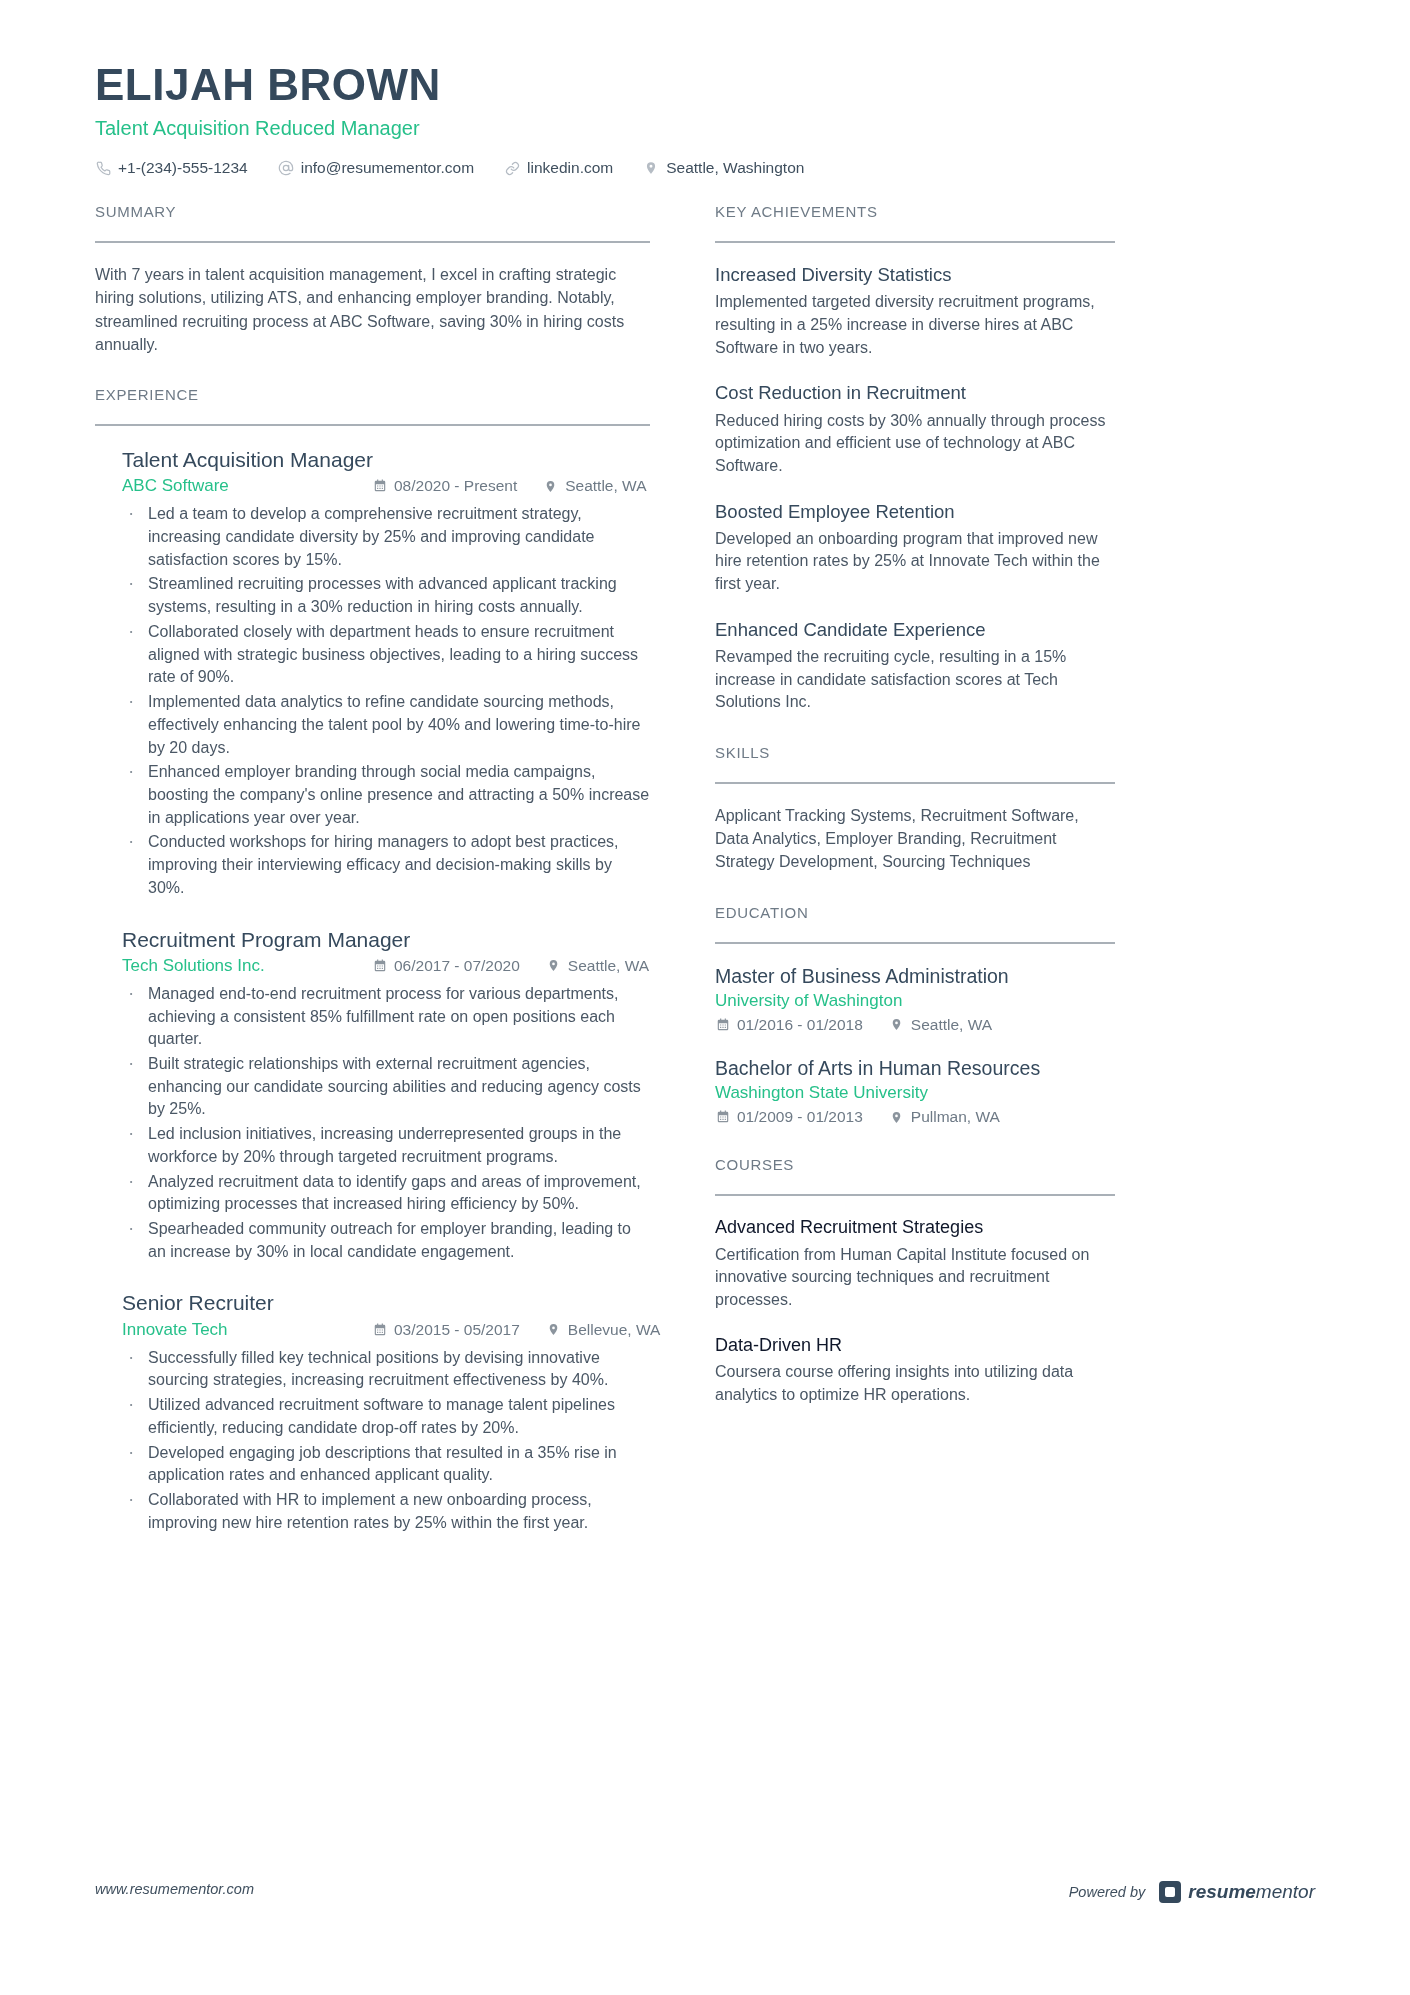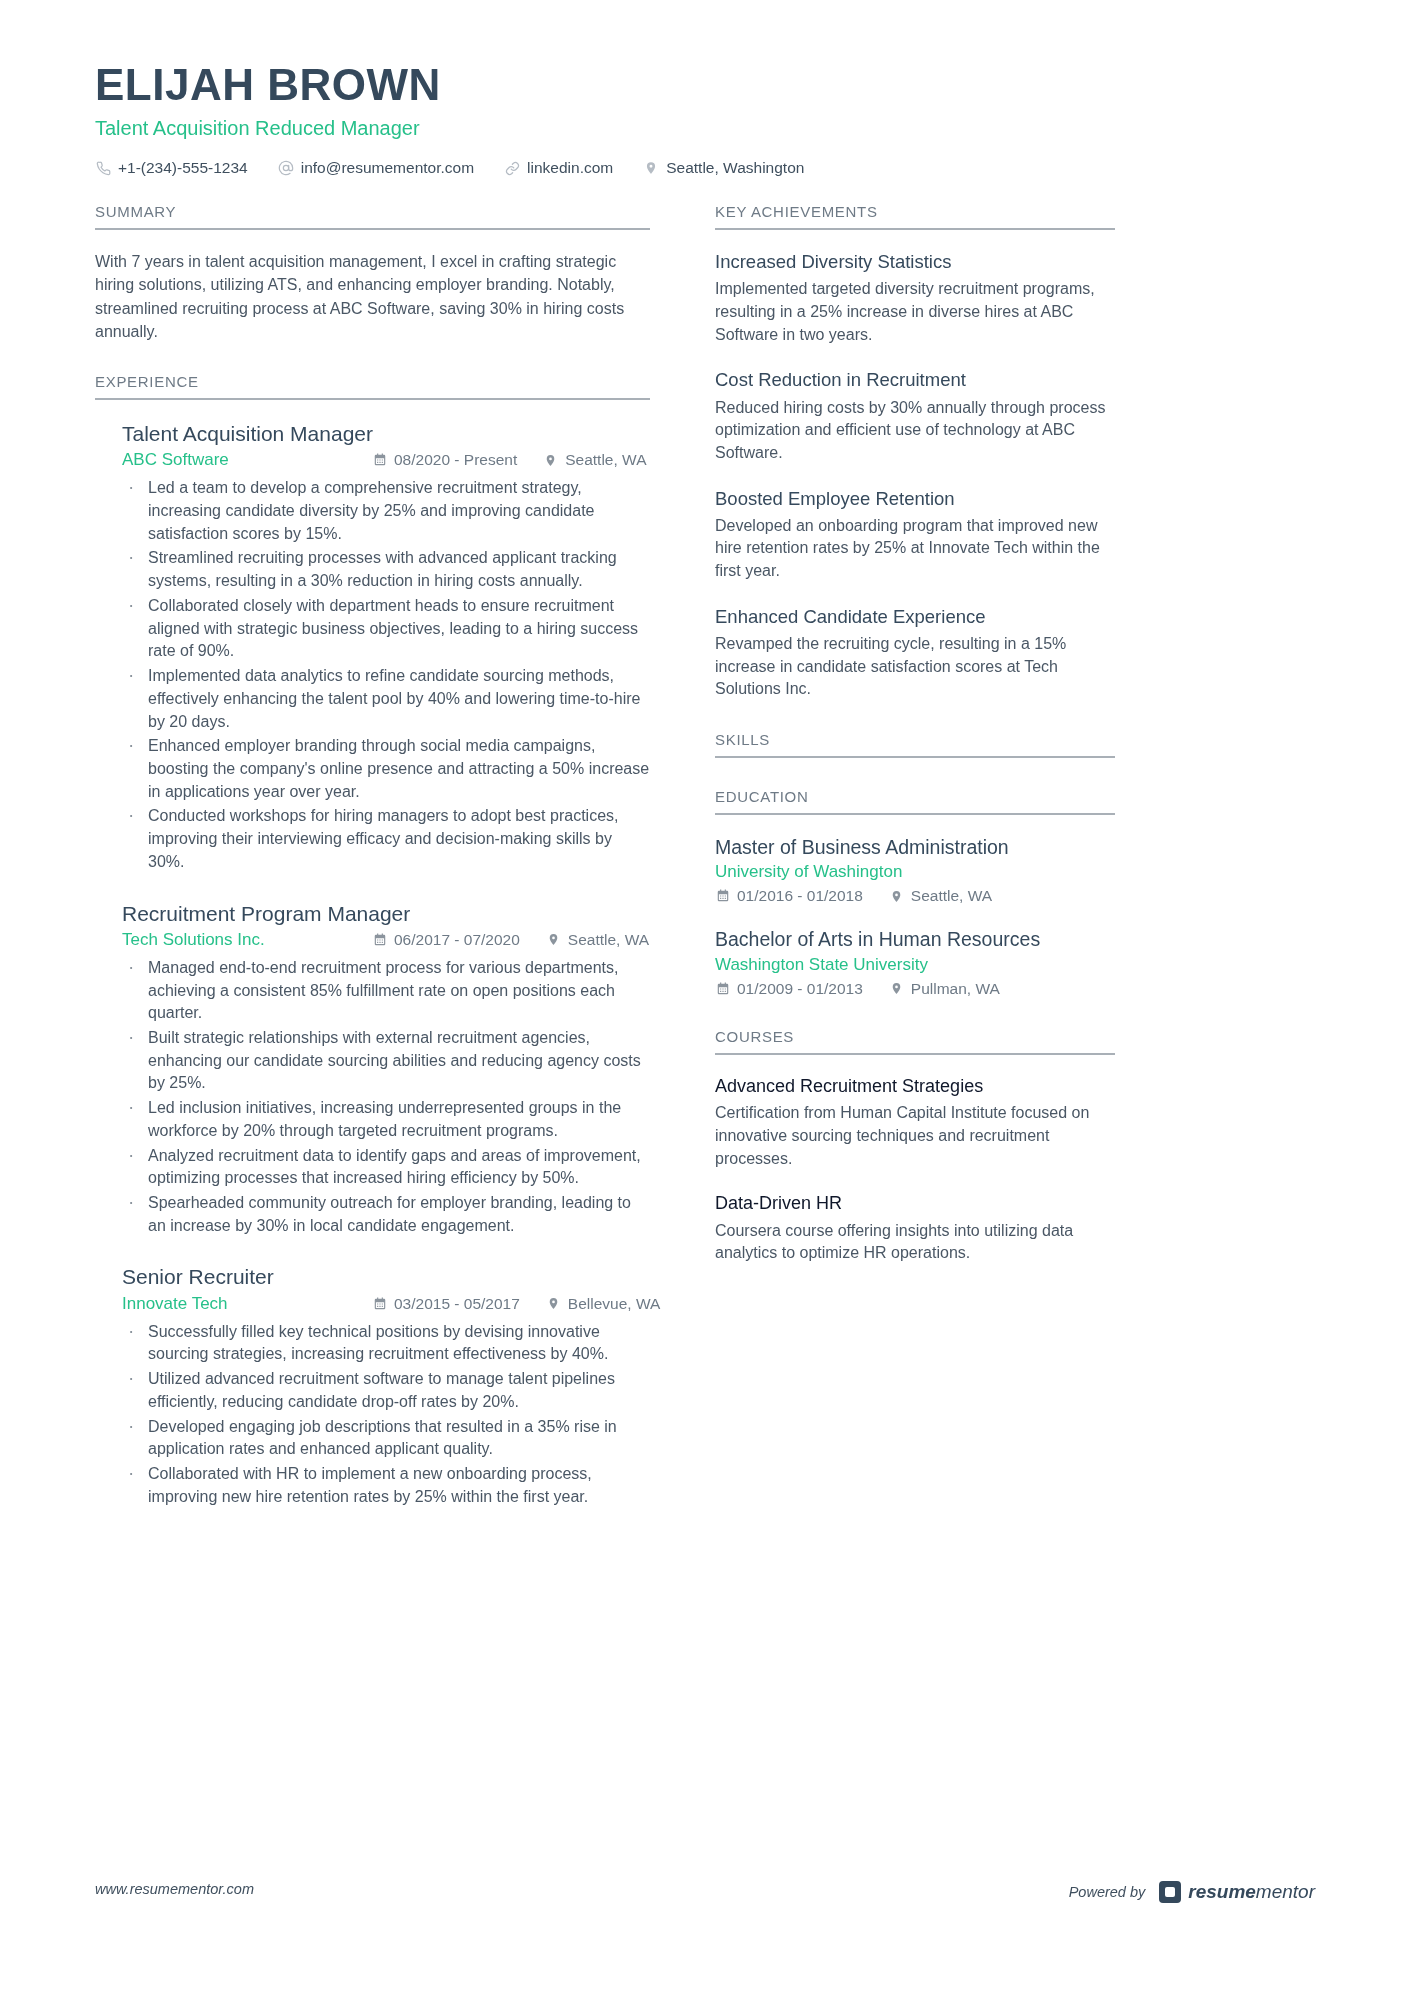--- a/index.html
+++ b/index.html
@@ -78,21 +78,21 @@
   .col-right { width: 400px; flex: none; }
 
   
   .section { margin-bottom: 30px; }
 
   .section-title {
     font-size: 15px;
     letter-spacing: 0.7px;
     color: #6e7a86;
     text-transform: uppercase;
-    padding-bottom: 8px;
+    padding-bottom: 21px;
     border-bottom: 2.5px solid #a9b0b7;
     margin-bottom: 20px;
   }
 
   
   .body-text {
     font-size: 16px;
     line-height: 1.45;
     color: #4a5765;
   }
@@ -430,20 +430,21 @@
           <div class="ach-desc">Developed an onboarding program that improved new hire retention rates by 25% at Innovate Tech within the first year.</div>
         </div>
         <div class="ach">
           <div class="ach-title">Enhanced Candidate Experience</div>
           <div class="ach-desc">Revamped the recruiting cycle, resulting in a 15% increase in candidate satisfaction scores at Tech Solutions Inc.</div>
         </div>
       </div>
 
       <div class="section">
         <div class="section-title">SKILLS</div>
+        <div class="body-text">Applicant Tracking Systems, Recruitment Software, Data Analytics, Employer Branding, Recruitment Strategy Development, Sourcing Techniques</div>
       </div>
 
       <div class="section">
         <div class="section-title">EDUCATION</div>
 
         <div class="edu">
           <div class="edu-degree">Master of Business Administration</div>
           <div class="edu-school">University of Washington</div>
           <div class="edu-meta">
             <div class="meta-chip">

